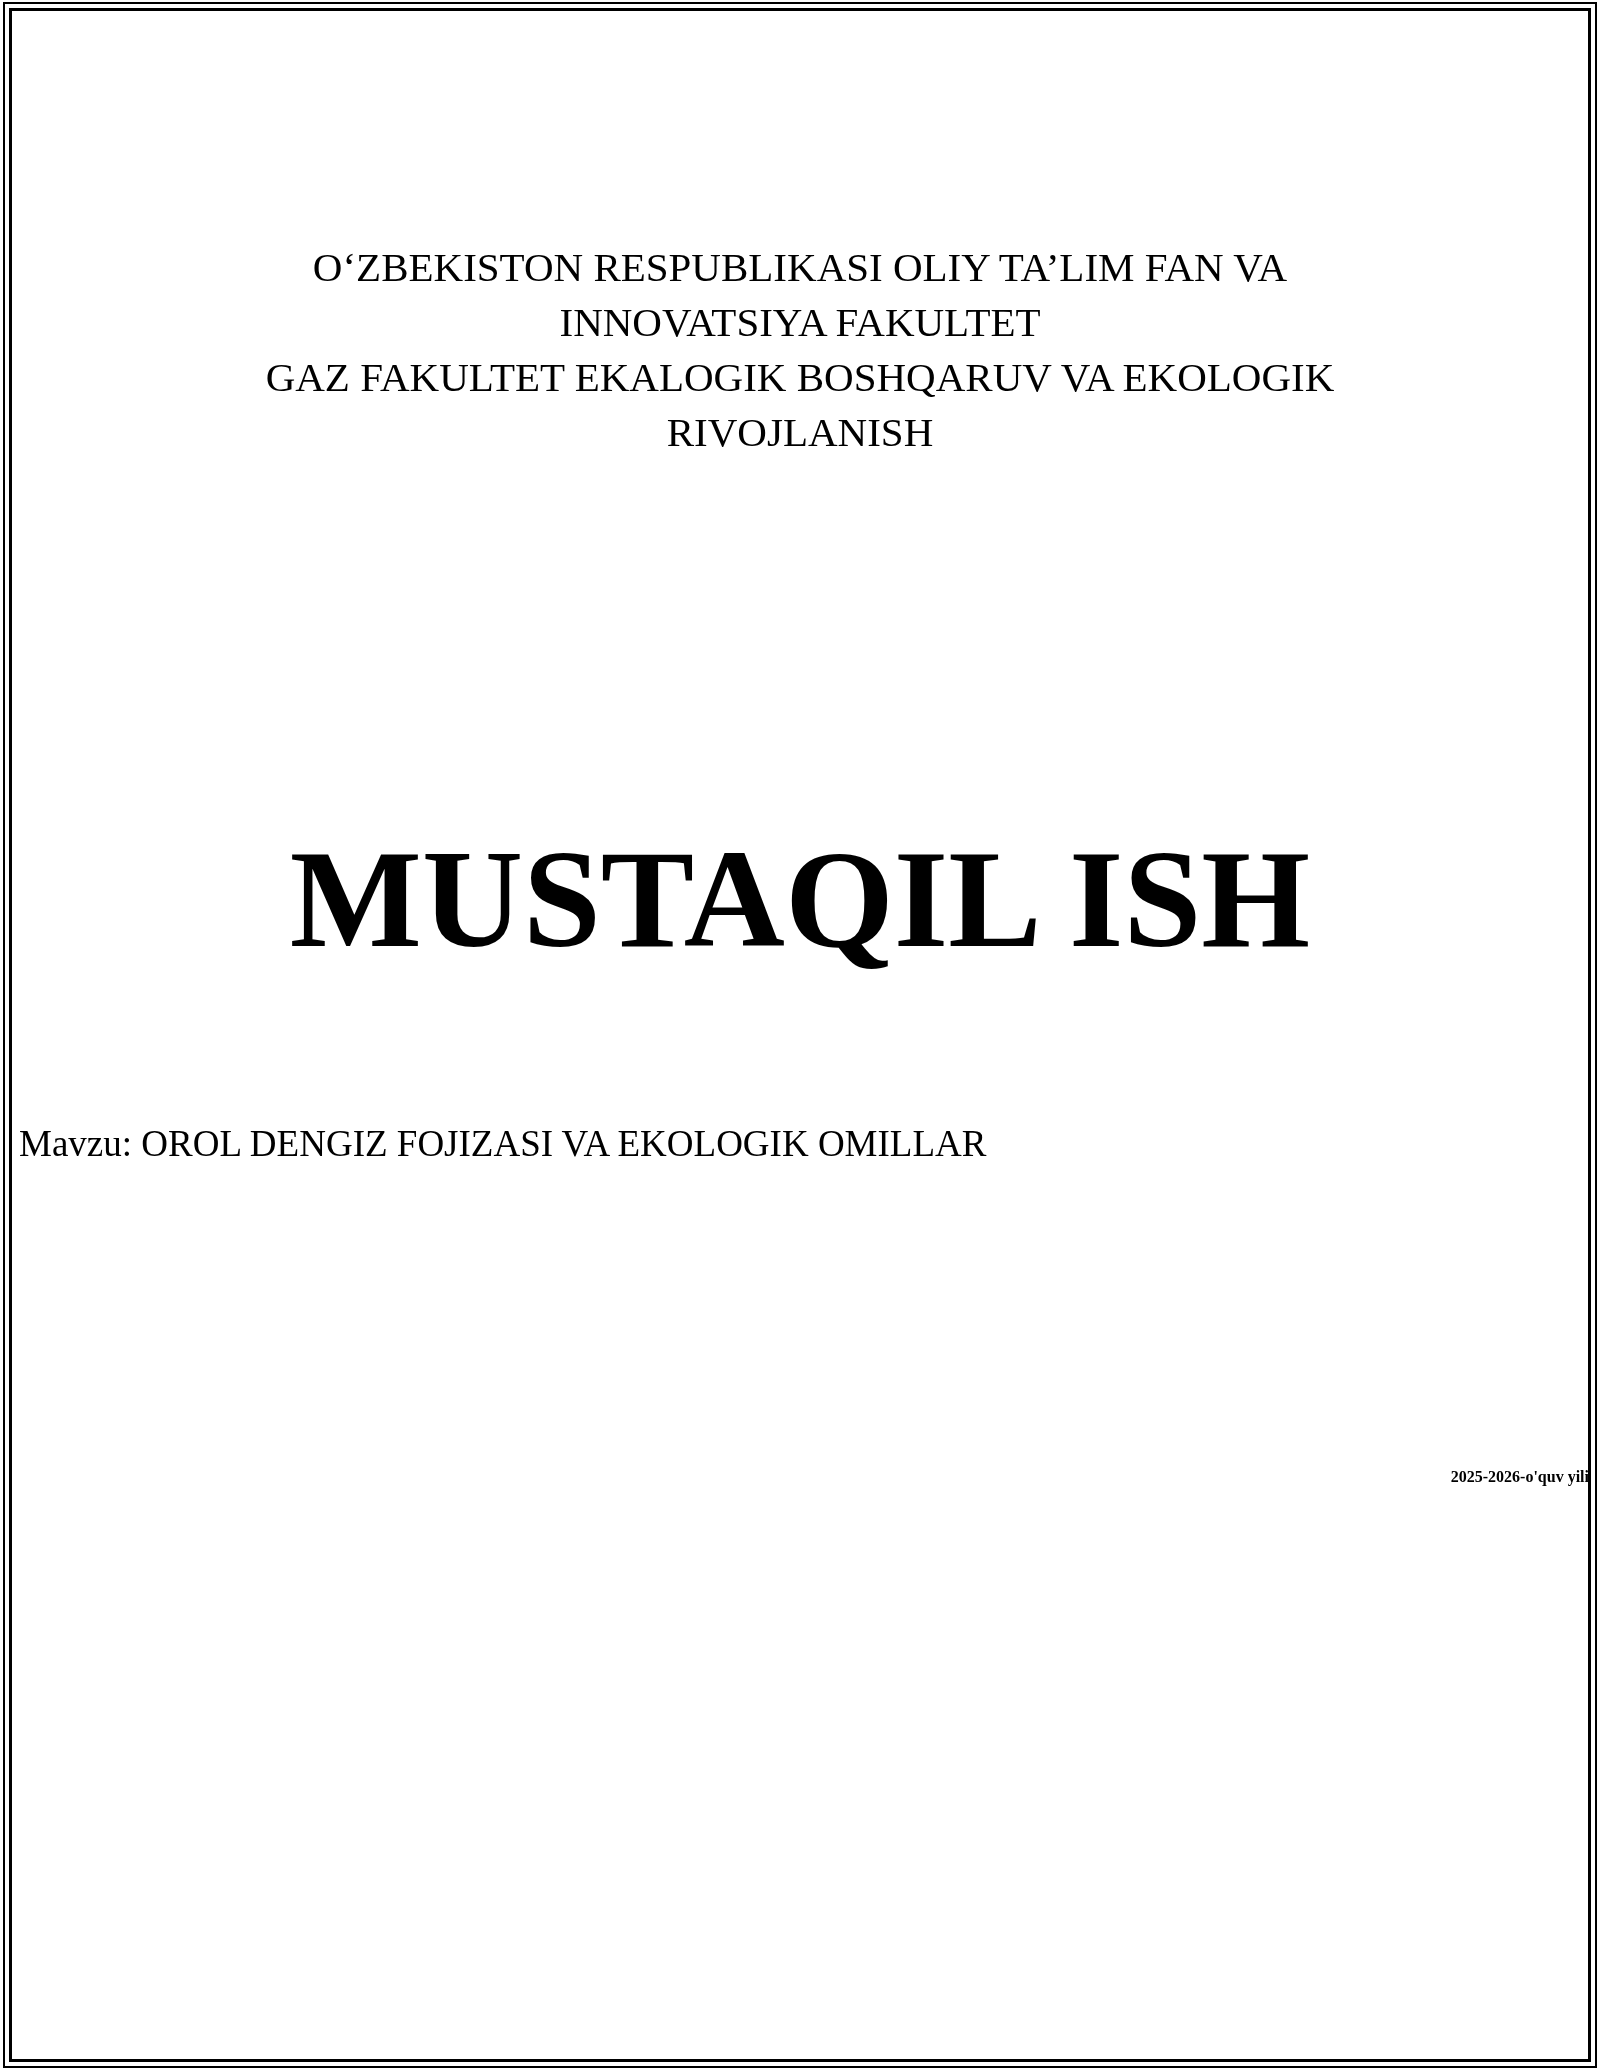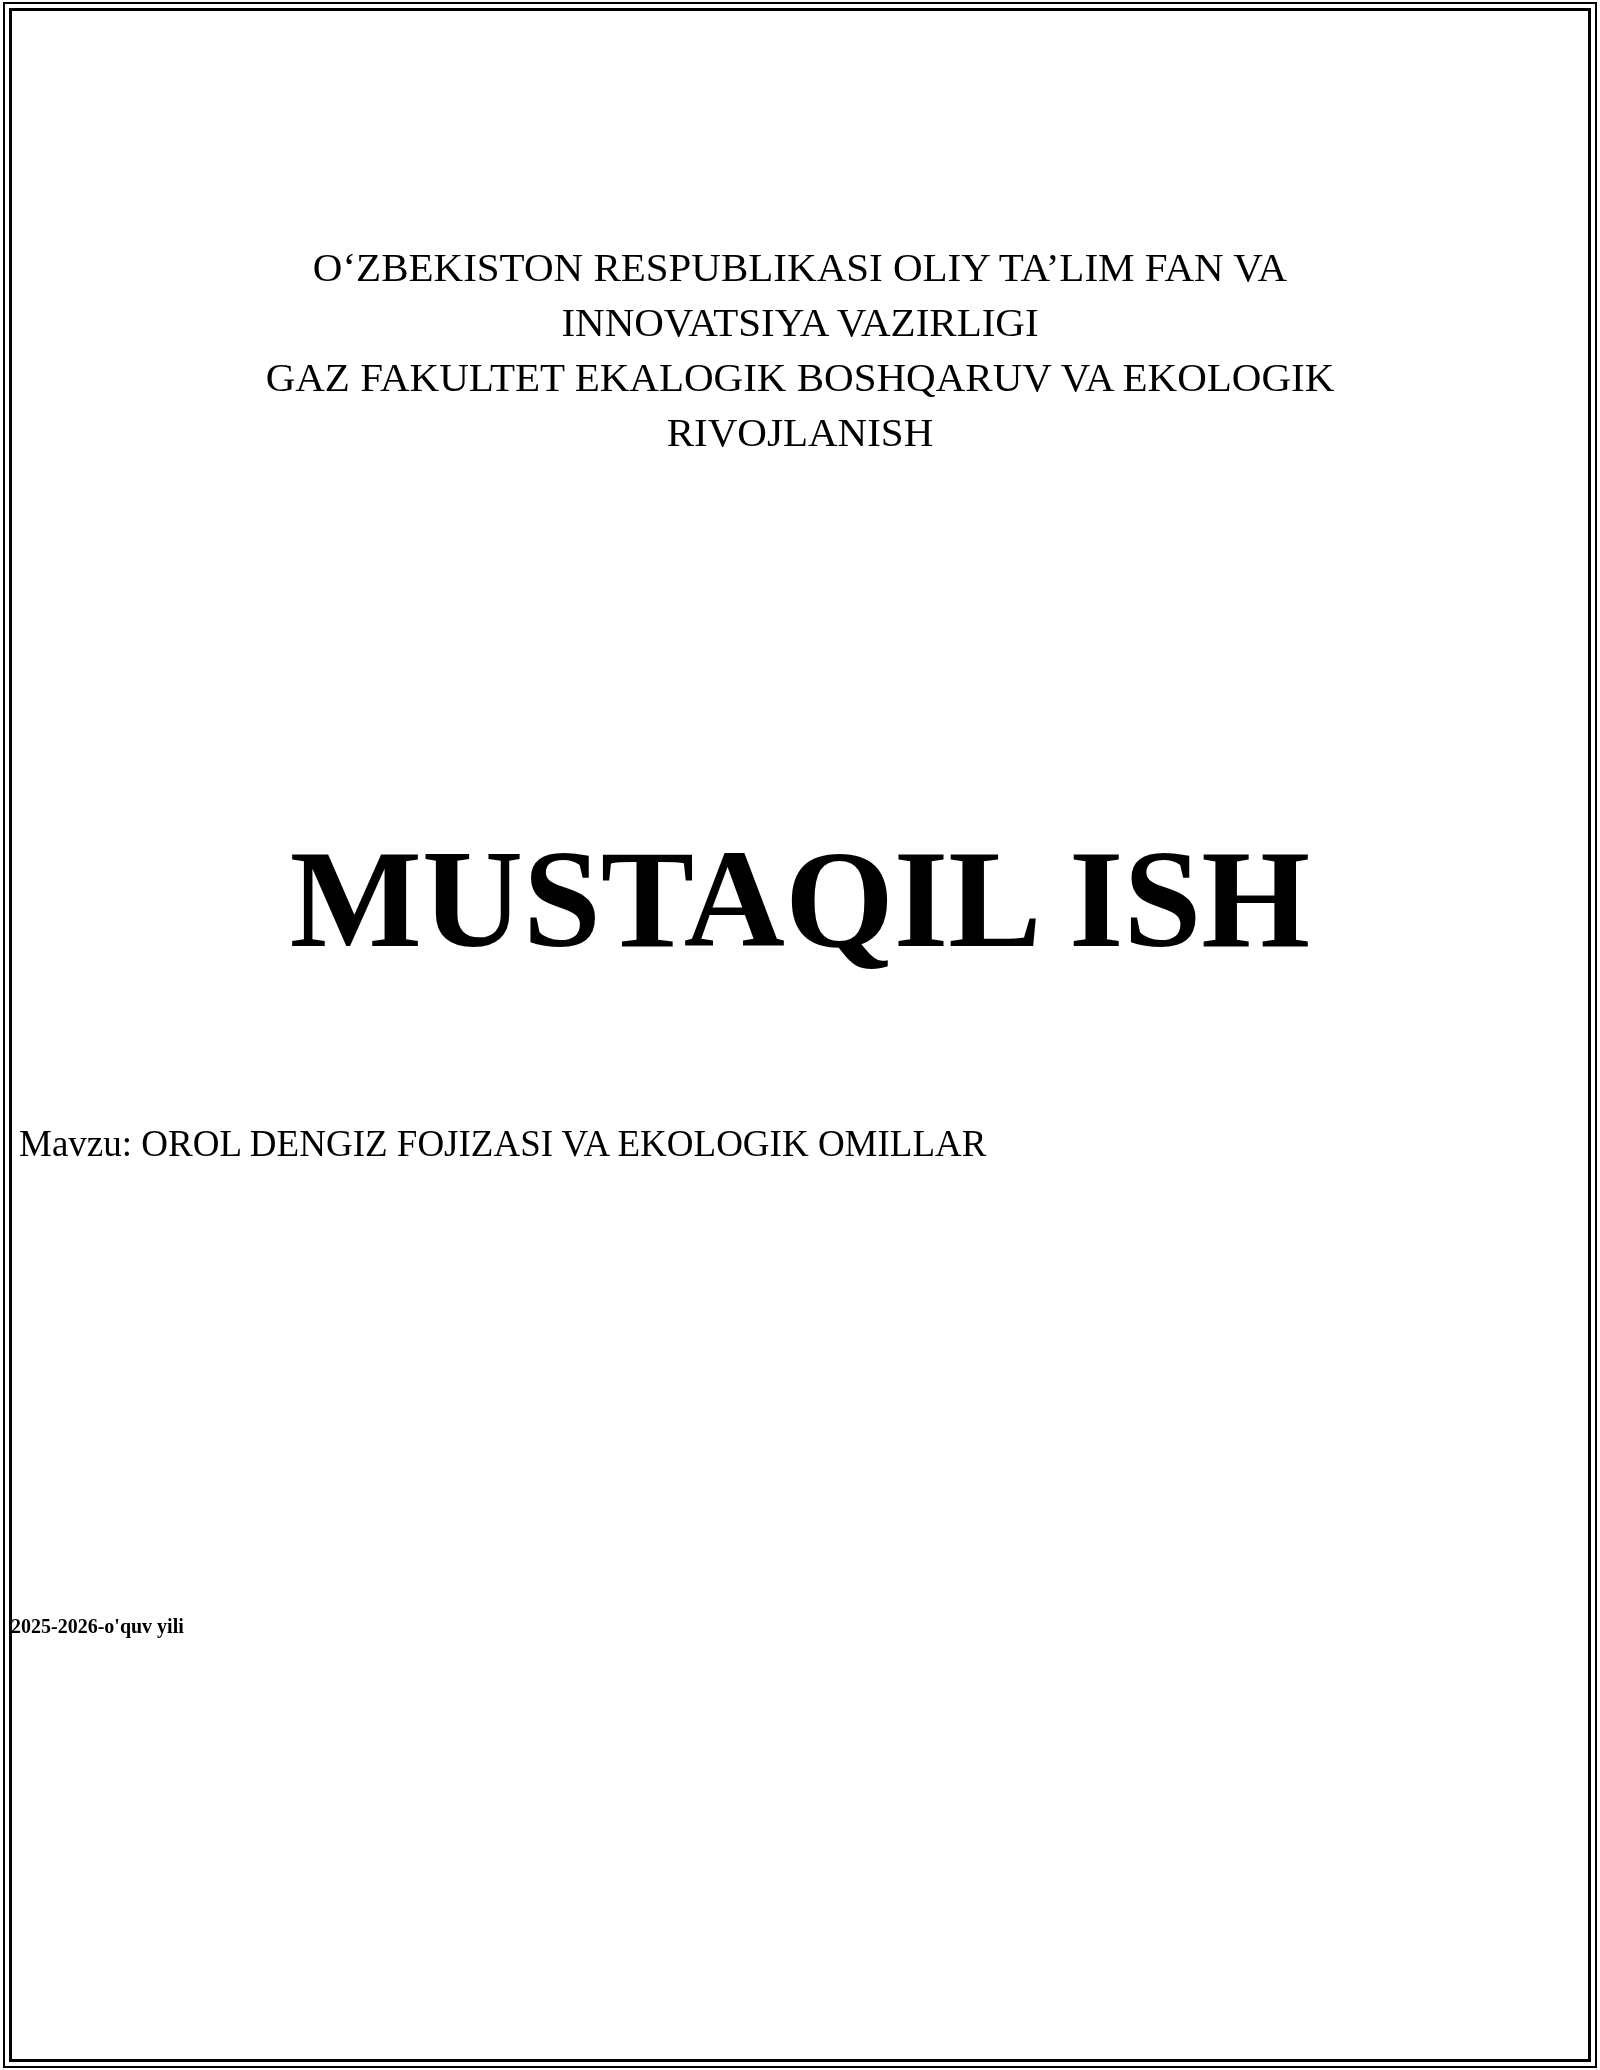--- a/index.html
+++ b/index.html
@@ -63,40 +63,40 @@
     top: 1106px;
     left: 8px;
     right: 0;
     text-align: left;
     font-size: 37px;
     line-height: 54px;
     white-space: nowrap;
   }
   .year-line {
     position: absolute;
-    top: 1599px;
+    top: 1450px;
     left: 0;
     right: 0;
-    text-align: left;
-    font-size: 20px;
+    text-align: right;
+    font-size: 16px;
     font-weight: bold;
     line-height: 32px;
     white-space: nowrap;
   }
 </style>
 </head>
 <body>
 
 <div class="page">
   <div class="border-outer"></div>
   <div class="border-inner"></div>
   <div class="content">
     <div class="header-block">
       <div class="header-line">O‘ZBEKISTON RESPUBLIKASI OLIY TA’LIM FAN VA</div>
-      <div class="header-line">INNOVATSIYA VAZIRLIGI</div>
+      <div class="header-line">INNOVATSIYA FAKULTET</div>
       <div class="header-line">GAZ FAKULTET EKALOGIK BOSHQARUV VA EKOLOGIK</div>
       <div class="header-line">RIVOJLANISH</div>
     </div>
     <div class="main-title">MUSTAQIL ISH</div>
     <div class="topic-line">Mavzu: OROL DENGIZ FOJIZASI VA EKOLOGIK OMILLAR</div>
     <div class="year-line">2025-2026-o'quv yili</div>
   </div>
 </div>
 
 </body></html>

